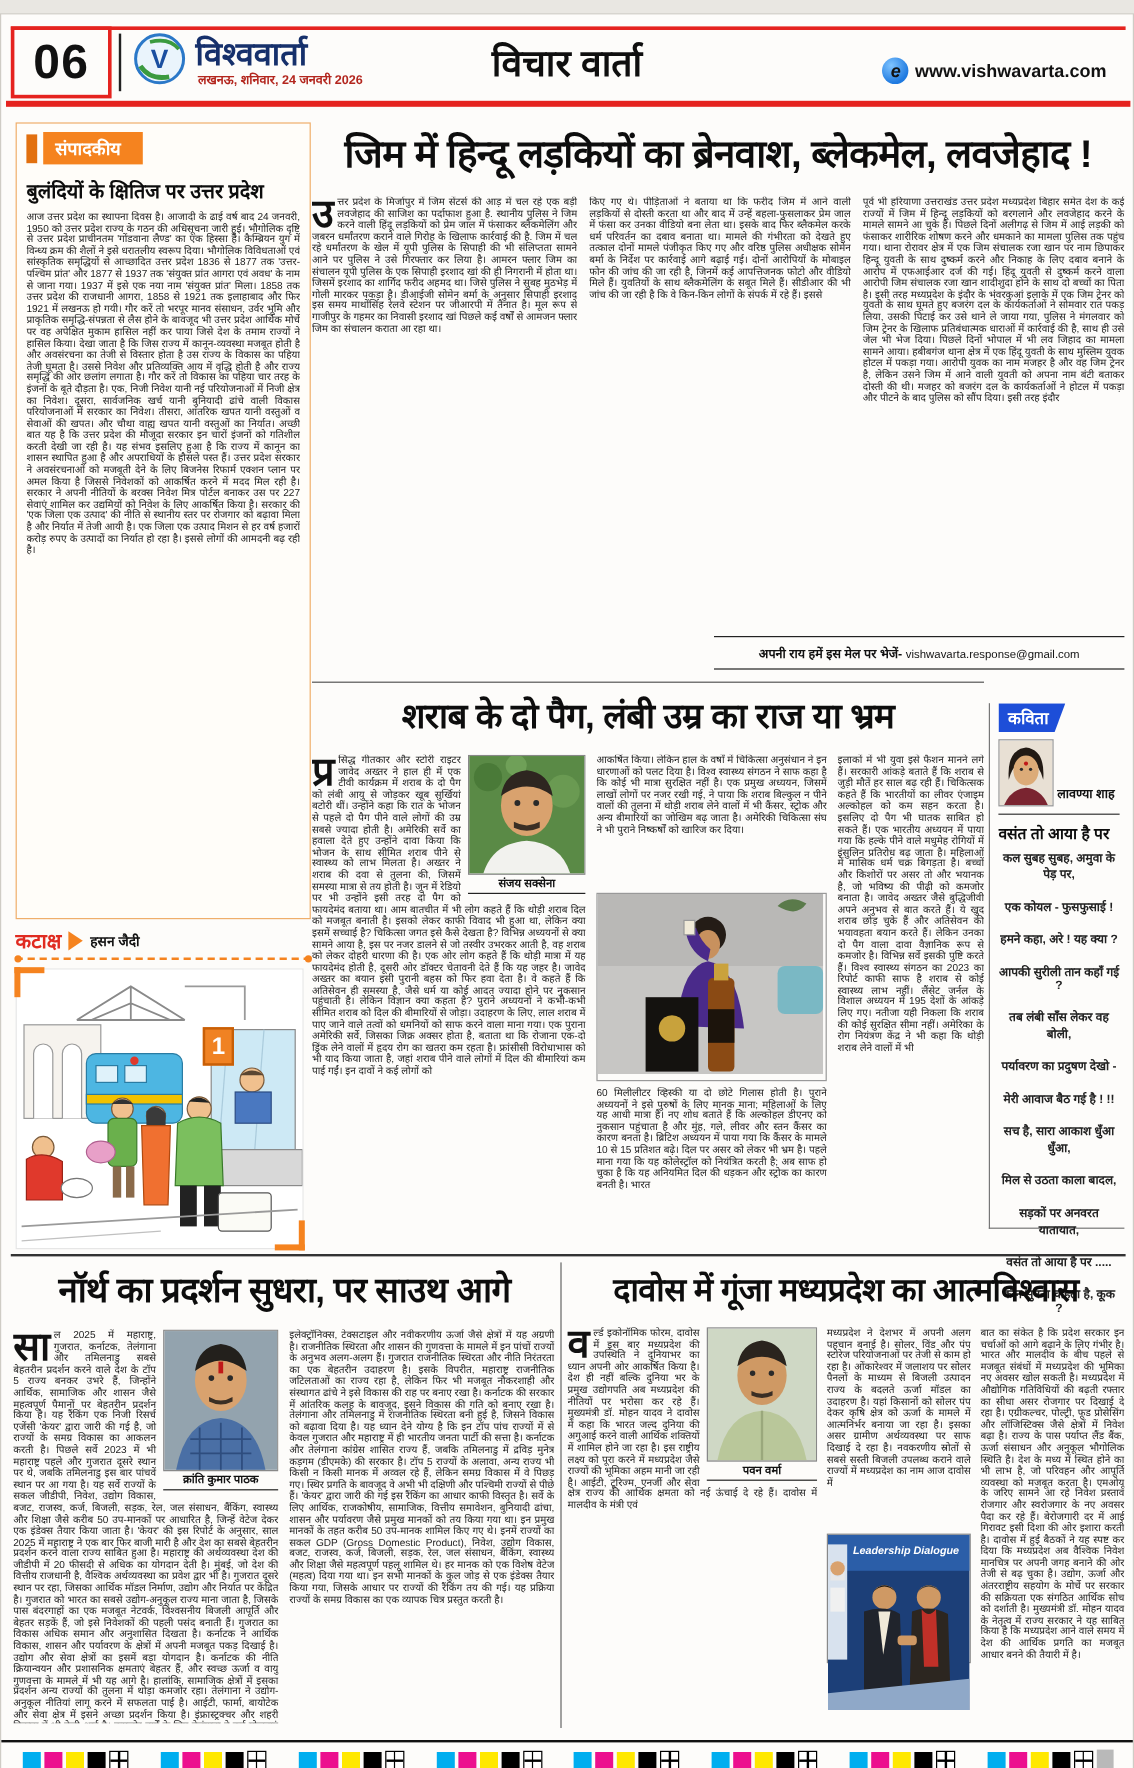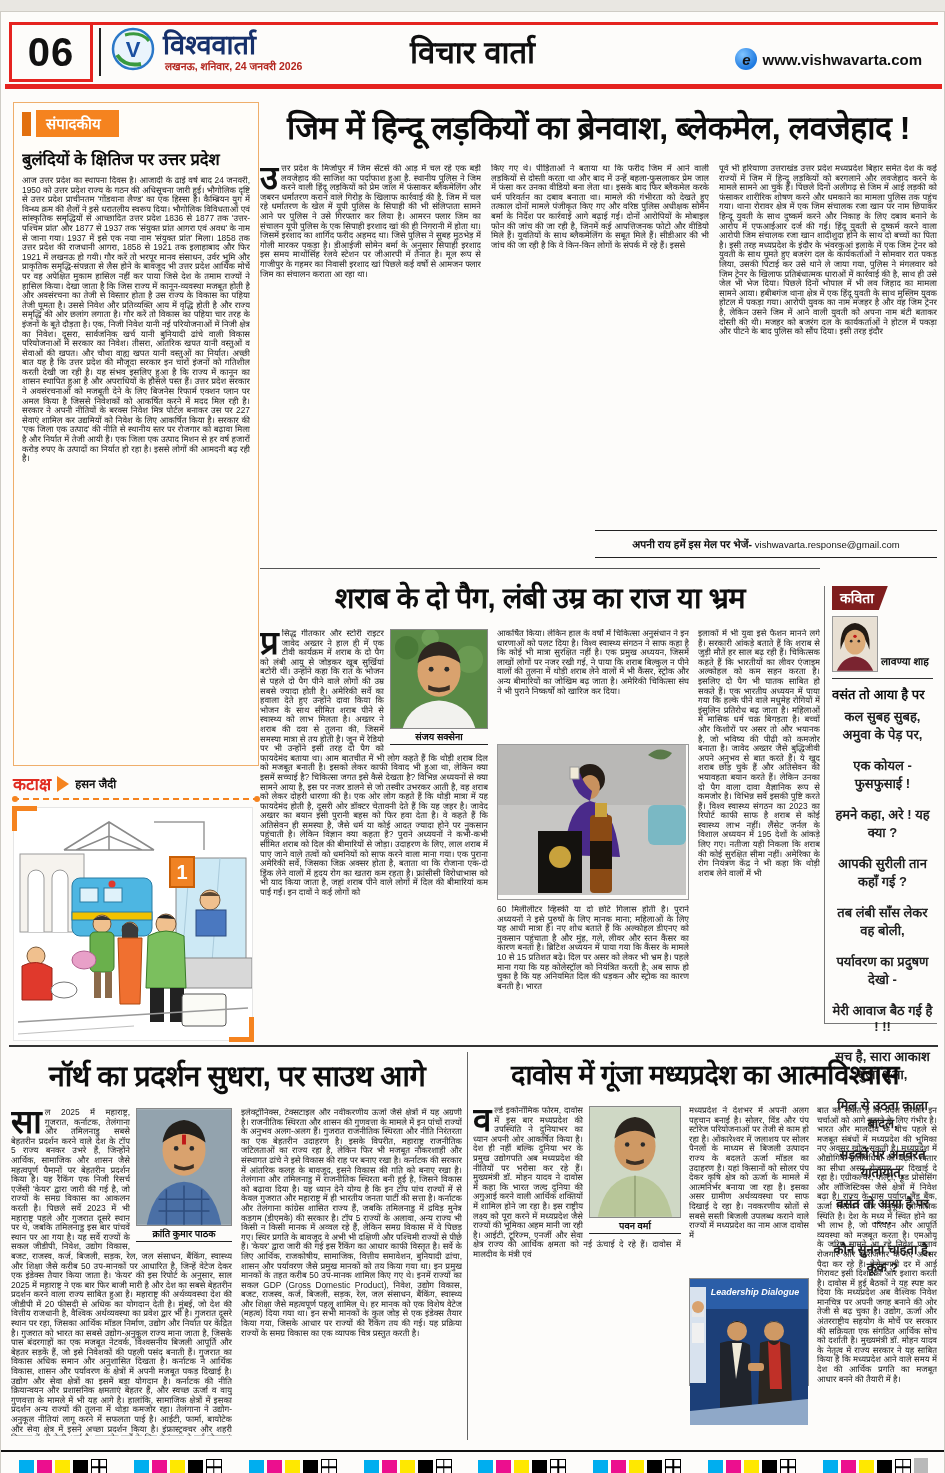--- a/index.html
+++ b/index.html
@@ -58,27 +58,27 @@
             padding:6px 4px;text-align:center;font-size:10.5px;font-weight:800;color:#111;}
   .feedback .em{font-weight:400;font-size:9.5px;}
   
   .article2{position:absolute;left:259px;top:556px;width:560px;height:476px;border-top:1px solid #555;padding-top:6px;}
   .a2-head{font-size:29px;height:46px;line-height:46px;}
   .a2-cols{display:flex;gap:9px;margin-top:8px;height:404px;}
   .a2-cols .c1{width:228px}.a2-cols .c2{width:192px}.a2-cols .c3{width:122px}
   .wfig{margin:5px 0;border:1px solid #999;}
   
   .poem{position:absolute;left:823px;top:574px;width:113px;height:438px;border-left:1px solid #777;border-bottom:1px solid #777;padding:0 4px 0 7px;}
-  .poem-label{background:#7f1d1d;color:#fff;font-size:14px;font-weight:800;padding:2px 14px 3px 8px;display:inline-block;
+  .poem-label{background:#1d4ed8;color:#fff;font-size:14px;font-weight:800;padding:2px 14px 3px 8px;display:inline-block;
               clip-path:polygon(0 0,100% 0,84% 100%,0 100%);}
   .poet-row{display:flex;align-items:flex-end;gap:3px;margin-top:6px;border-bottom:1.5px solid #333;padding-bottom:6px;}
   .poet-row svg{border:1px solid #999;background:#eee;}
   .poet-name{font-size:10.5px;font-weight:800;color:#111;padding-bottom:4px;}
   .poem-title{font-size:13px;font-weight:800;margin:6px 0 4px;white-space:nowrap;overflow:hidden;color:#0d0d0d;}
-  .poem-line{font-size:13px;font-weight:700;text-align:center;color:#222;margin:0 0 13px;}
+  .poem-line{font-size:10px;font-weight:700;text-align:center;color:#222;margin:0 0 13px;}
   
   .hr-mid{position:absolute;left:8px;top:1033px;width:929px;height:1.5px;background:#333;}
   .article3{position:absolute;left:10px;top:1040px;width:452px;height:392px;}
   .a3-head{font-size:29px;height:48px;line-height:48px;}
   .a3-cols{display:flex;gap:9px;margin-top:8px;height:328px;}
   .a3-cols .c{width:221px;}
   .vline-bottom{position:absolute;left:466px;top:1040px;width:1px;height:388px;background:#666;}
   .article4{position:absolute;left:472px;top:1040px;width:464px;height:392px;}
   .a4-head{font-size:27px;height:46px;line-height:46px;}
   .a4-cols{display:flex;gap:8px;margin-top:8px;height:330px;}

